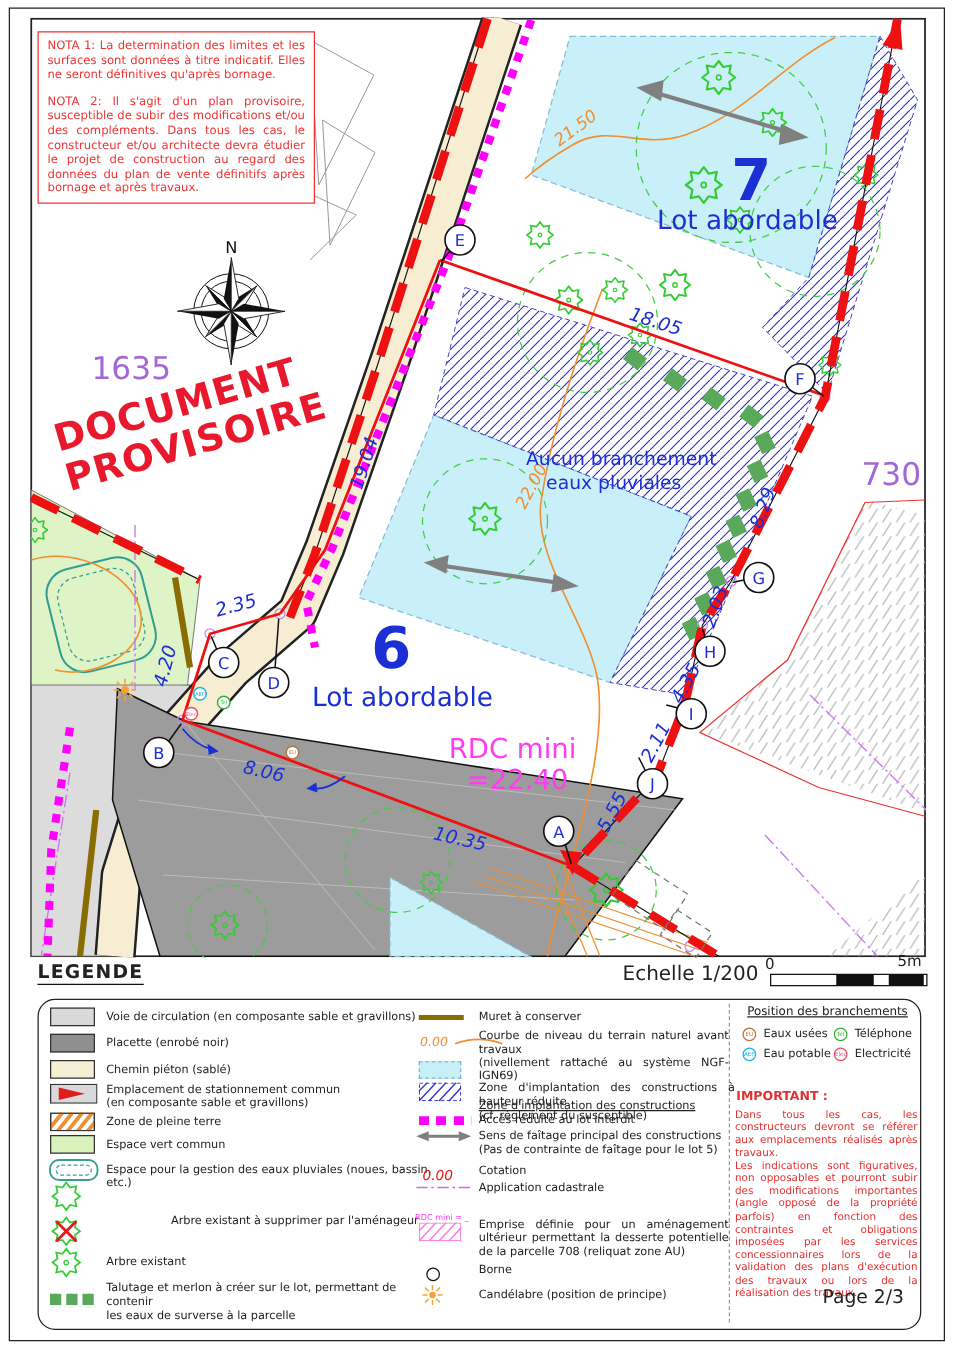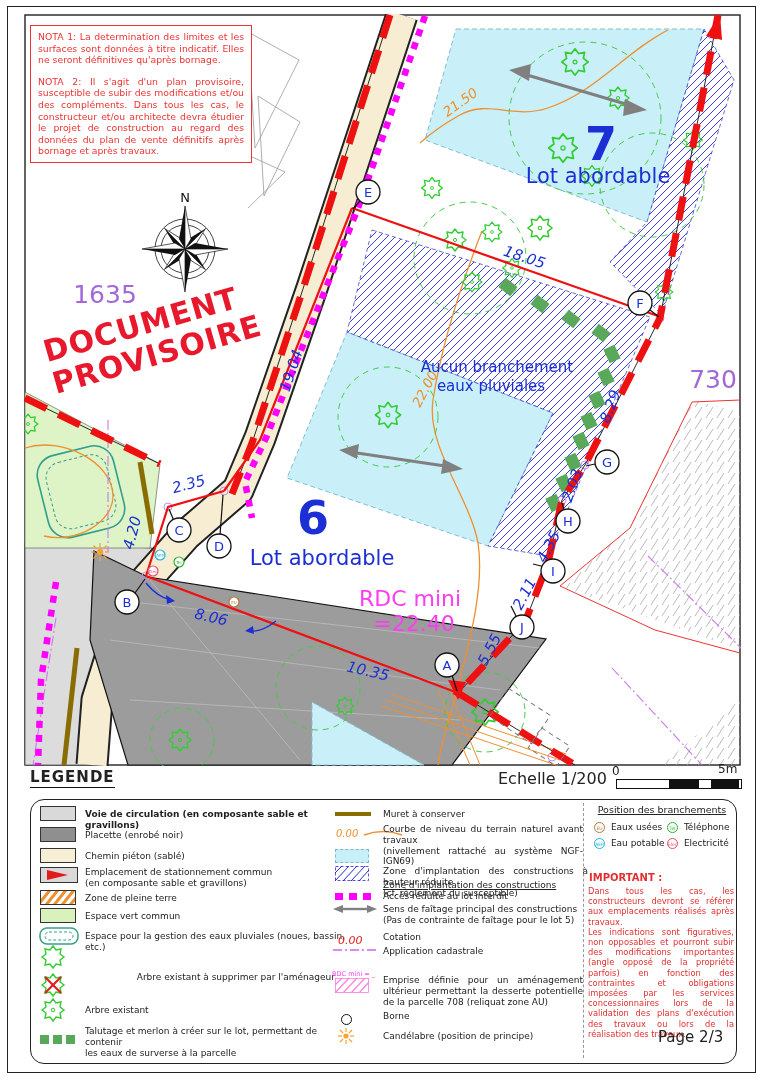--- a/index.html
+++ b/index.html
@@ -392,21 +392,21 @@
   <div class="abs scale-max">5m</div>
   <div class="abs scale-bar">
     <div class="scale-seg" style="left:52px;width:30px;"></div>
     <div class="scale-seg" style="left:94px;width:28px;"></div>
   </div>
 
   <div class="abs legend-box"></div>
   <div class="abs sep-dash"></div>
 
   <div class="abs sw" style="left:40px;top:806px;background:#d9d9d9;"></div>
-  <div class="lrow abs" style="left:85px;top:809px;width:250px;font-weight:bold;">
+  <div class="lrow abs" style="left:85px;top:809px;width:250px;">
       <span class="lbl">Voie de circulation (en composante sable et gravillons)</span>
     </div>
 
   <div class="abs sw" style="left:40px;top:827px;background:#8f8f8f;"></div>
   <div class="lrow abs" style="left:85px;top:830px;width:250px;">
       <span class="lbl">Placette (enrobé noir)</span>
     </div>
 
   <div class="abs sw" style="left:40px;top:848px;background:#f7eed6;"></div>
   <div class="lrow abs" style="left:85px;top:851px;width:250px;">

